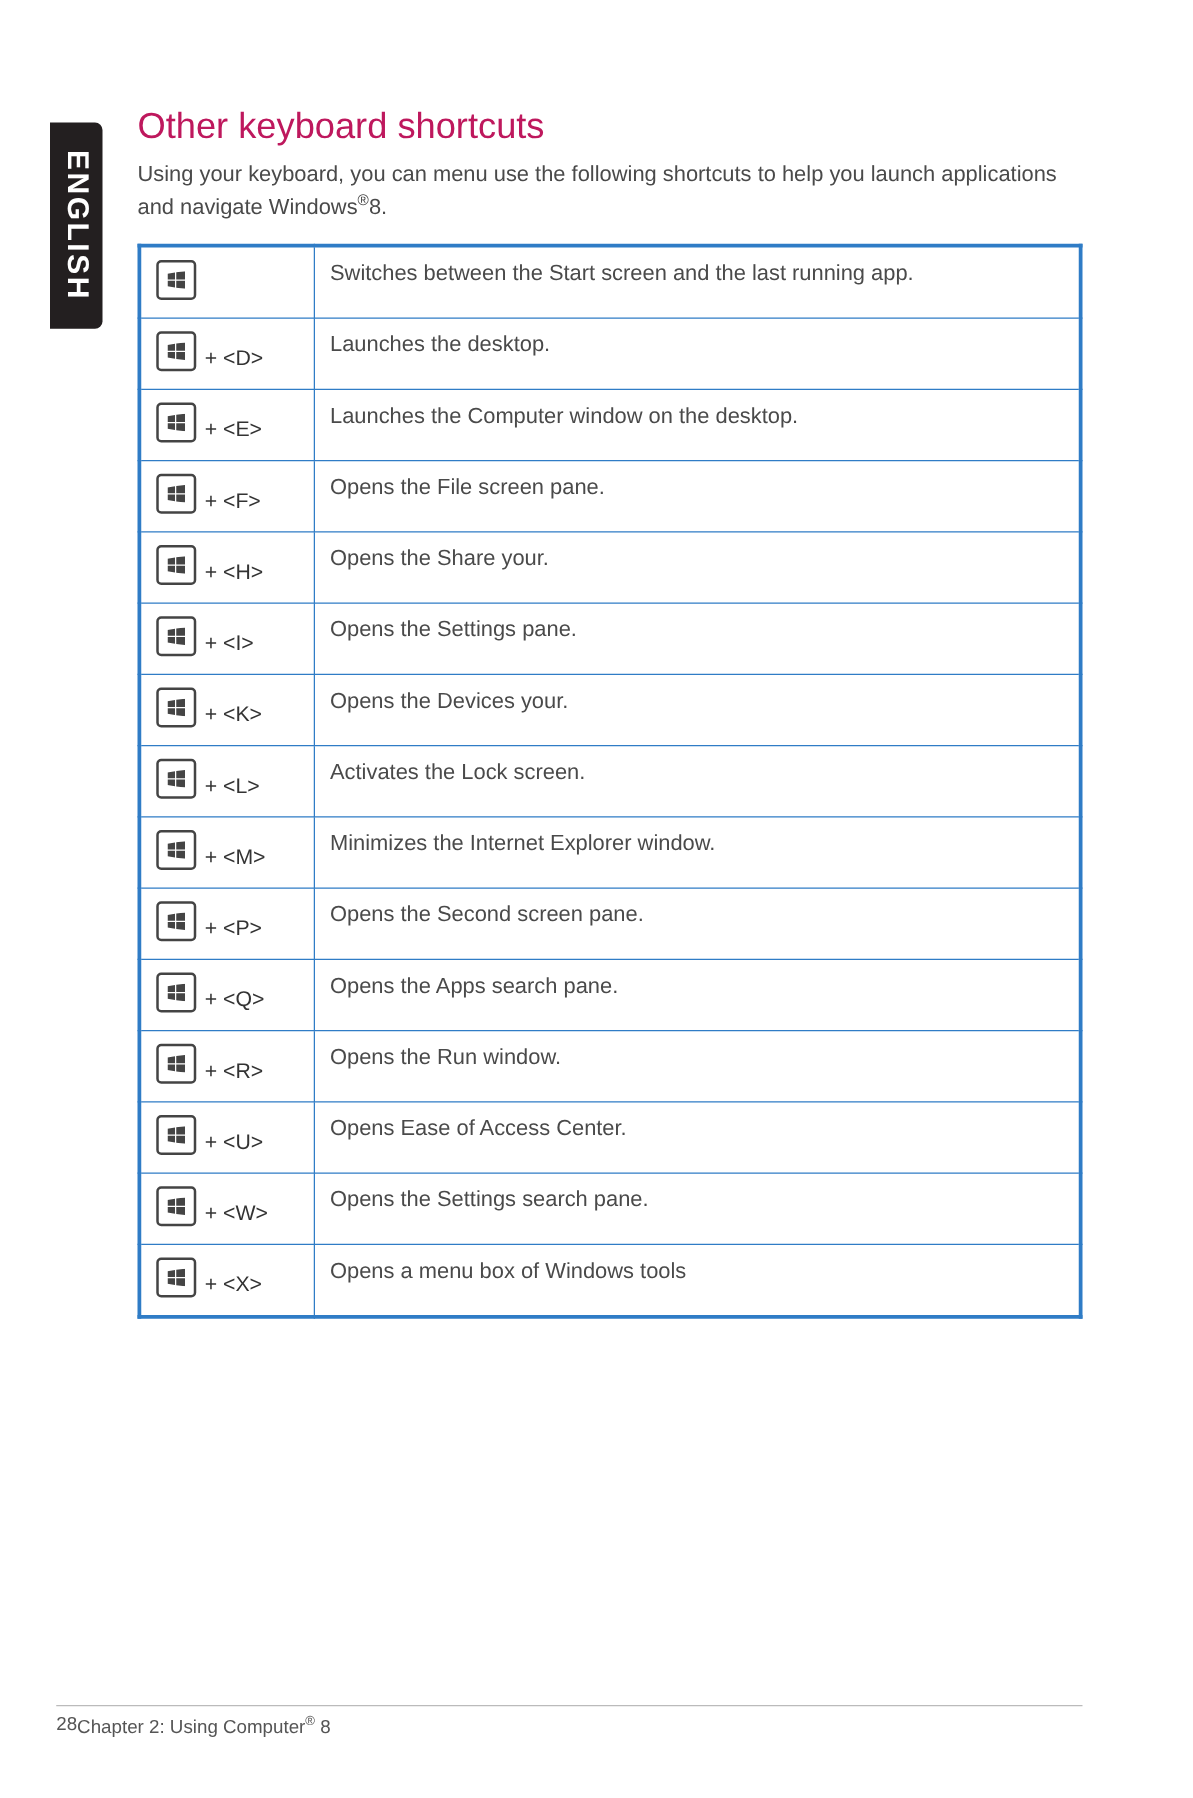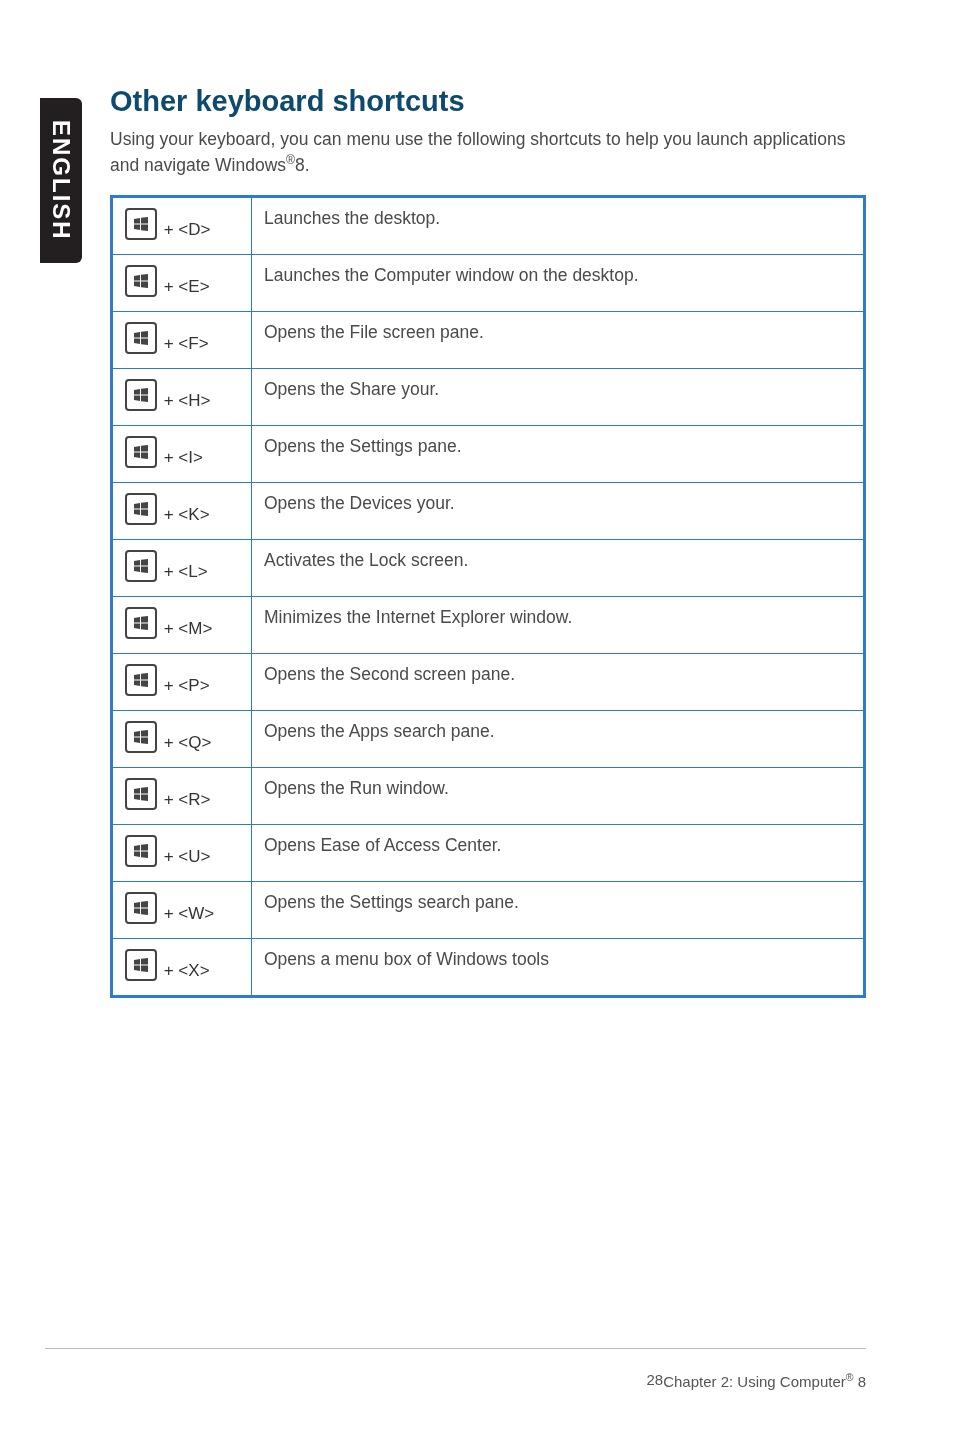--- a/index.html
+++ b/index.html
@@ -14,21 +14,21 @@
     display: flex; align-items: center; justify-content: center;
   }
   .language-tab span {
     writing-mode: vertical-rl;
     font-weight: 700;
     font-size: 24px;
     letter-spacing: 2px;
     font-family: Arial, Helvetica, sans-serif;
   }
   .content { margin-left: 65px; }
-  h1.heading { font-size: 29px; font-weight: 700; color: #0c4a6e; margin-bottom: 10px; }
+  h1.heading { font-size: 29px; font-weight: 400; color: #be185d; margin-bottom: 10px; }
   p.intro { font-size: 17.5px; color: #4a4a4a; line-height: 1.35; margin-bottom: 18px; }
   sup { font-size: 0.7em; }
   table.shortcut-table {
     width: 100%;
     border-collapse: collapse;
     border: 3px solid #2f7cc6;
   }
   table.shortcut-table td {
     border-top: 1px solid #2f7cc6;
     border-bottom: 1px solid #2f7cc6;
@@ -49,41 +49,52 @@
     background: #fff;
   }
   .winkey svg { position: absolute; left: 50%; top: 50%; transform: translate(-50%,-50%); }
   .plus { font-size: 17px; color: #333; vertical-align: bottom; margin-left: 2px; }
   td.tall { padding-bottom: 28px; }
   td.med  { padding-bottom: 20px; }
   .footer {
     position: absolute;
     left: 45px; right: 88px; bottom: 48px;
     border-top: 1px solid #bbb;
-    padding-top: 22px;
-    display: flex; justify-content: flex-end;
+    padding-top: 6px;
+    display: flex; justify-content: flex-start;
     font-size: 15px; color: #555;
   }
 </style>
 </head>
 <body>
 
 <div class="page">
   <div class="language-tab">
     <span>ENGLISH</span>
   </div>
 
   <div class="content">
     <h1 class="heading">Other keyboard shortcuts</h1>
     <p class="intro">
       <span>Using your keyboard, you can menu use the following shortcuts to help you launch applications and navigate Windows</span><sup>®</sup><span>8.</span>
     </p>
 
     <table class="shortcut-table">
       <tbody id="shortcut-body">
+          <tr>
+            <td class="keycol med"><span class="winkey"><svg width="14" height="14" viewBox="0 0 14 14">
+                  <g fill="#444">
+                    <polygon points="0,2 6,1 6,6.5 0,6.5"></polygon>
+                    <polygon points="7,0.85 14,0 14,6.5 7,6.5"></polygon>
+                    <polygon points="0,7.5 6,7.5 6,13 0,12"></polygon>
+                    <polygon points="7,7.5 14,7.5 14,14 7,13.15"></polygon>
+                  </g>
+                </svg></span><span class="plus"></span></td>
+            <td class="med">Switches between the Start screen and the last running app.</td>
+          </tr>
           <tr>
             <td class="keycol med"><span class="winkey"><svg width="14" height="14" viewBox="0 0 14 14">
                   <g fill="#444">
                     <polygon points="0,2 6,1 6,6.5 0,6.5"></polygon>
                     <polygon points="7,0.85 14,0 14,6.5 7,6.5"></polygon>
                     <polygon points="0,7.5 6,7.5 6,13 0,12"></polygon>
                     <polygon points="7,7.5 14,7.5 14,14 7,13.15"></polygon>
                   </g>
                 </svg></span><span class="plus"> + &lt;D&gt;</span></td>
             <td class="med">Launches the desktop.</td>

